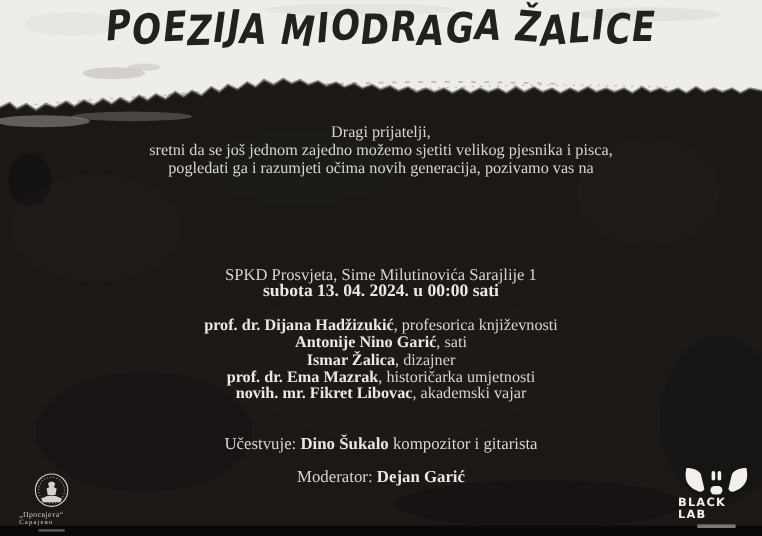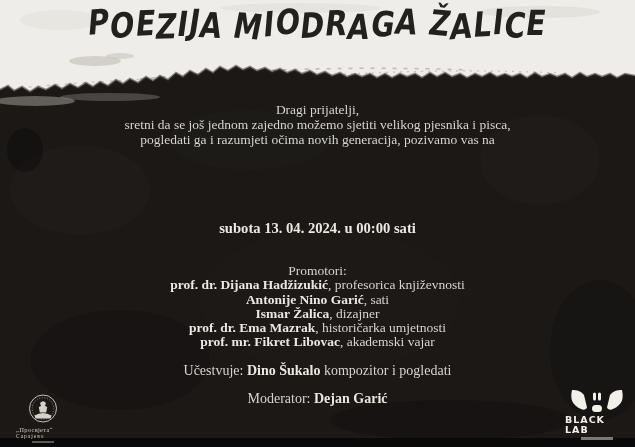--- a/index.html
+++ b/index.html
@@ -79,33 +79,33 @@
   <div class="content">
 
     <p class="block intro">
       <span>Dragi prijatelji,</span><br>
       <span>sretni da se još jednom zajedno možemo sjetiti velikog pjesnika i pisca,</span><br>
       <span>pogledati ga i razumjeti očima novih generacija, pozivamo vas na</span>
     </p>
 
 
     <div class="block venue">
+      <div>SPKD Prosvjeta, Sime Milutinovića Sarajlije 1</div>
       <div class="dt">subota 13. 04. 2024. u 00:00 sati</div>
     </div>
 
     <div class="block promoters">
-      <div>Promotori:</div>
       <div><span class="b">prof. dr. Dijana Hadžizukić</span><span>, profesorica književnosti</span></div>
       <div><span class="b">Antonije Nino Garić</span><span>, sati</span></div>
       <div><span class="b">Ismar Žalica</span><span>, dizajner</span></div>
       <div><span class="b">prof. dr. Ema Mazrak</span><span>, historičarka umjetnosti</span></div>
-      <div><span class="b">prof. mr. Fikret Libovac</span><span>, akademski vajar</span></div>
+      <div><span class="b">novih. mr. Fikret Libovac</span><span>, akademski vajar</span></div>
     </div>
 
-    <p class="block participant"><span>Učestvuje: </span><span class="b">Dino Šukalo</span><span> kompozitor i pogledati</span></p>
+    <p class="block participant"><span>Učestvuje: </span><span class="b">Dino Šukalo</span><span> kompozitor i gitarista</span></p>
     <p class="block moderator"><span>Moderator: </span><span class="b">Dejan Garić</span></p>
   </div>
 
   <div class="logo logo-prosvjeta">
     <svg width="44" height="30" viewBox="0 0 44 30" aria-hidden="true">
       <circle cx="22" cy="14.5" r="13.5" fill="none" stroke="#d6d2cb" stroke-width="0.9"></circle>
       <circle cx="22" cy="14.5" r="10.8" fill="none" stroke="#c9c5be" stroke-width="0.9" stroke-dasharray="0.9 1.7" opacity="0.8"></circle>
       <path d="M19,9 q3,-3.5 6,0 l-1,3 2.2,1 -1,5.5 h-6.4 l-1,-5.5 2.2,-1 z" fill="#d6d2cb"></path>
       <path d="M13.5,21.5 q8.5,-5 17,0 l-1,3 h-15 z" fill="#d6d2cb"></path>
     </svg>

